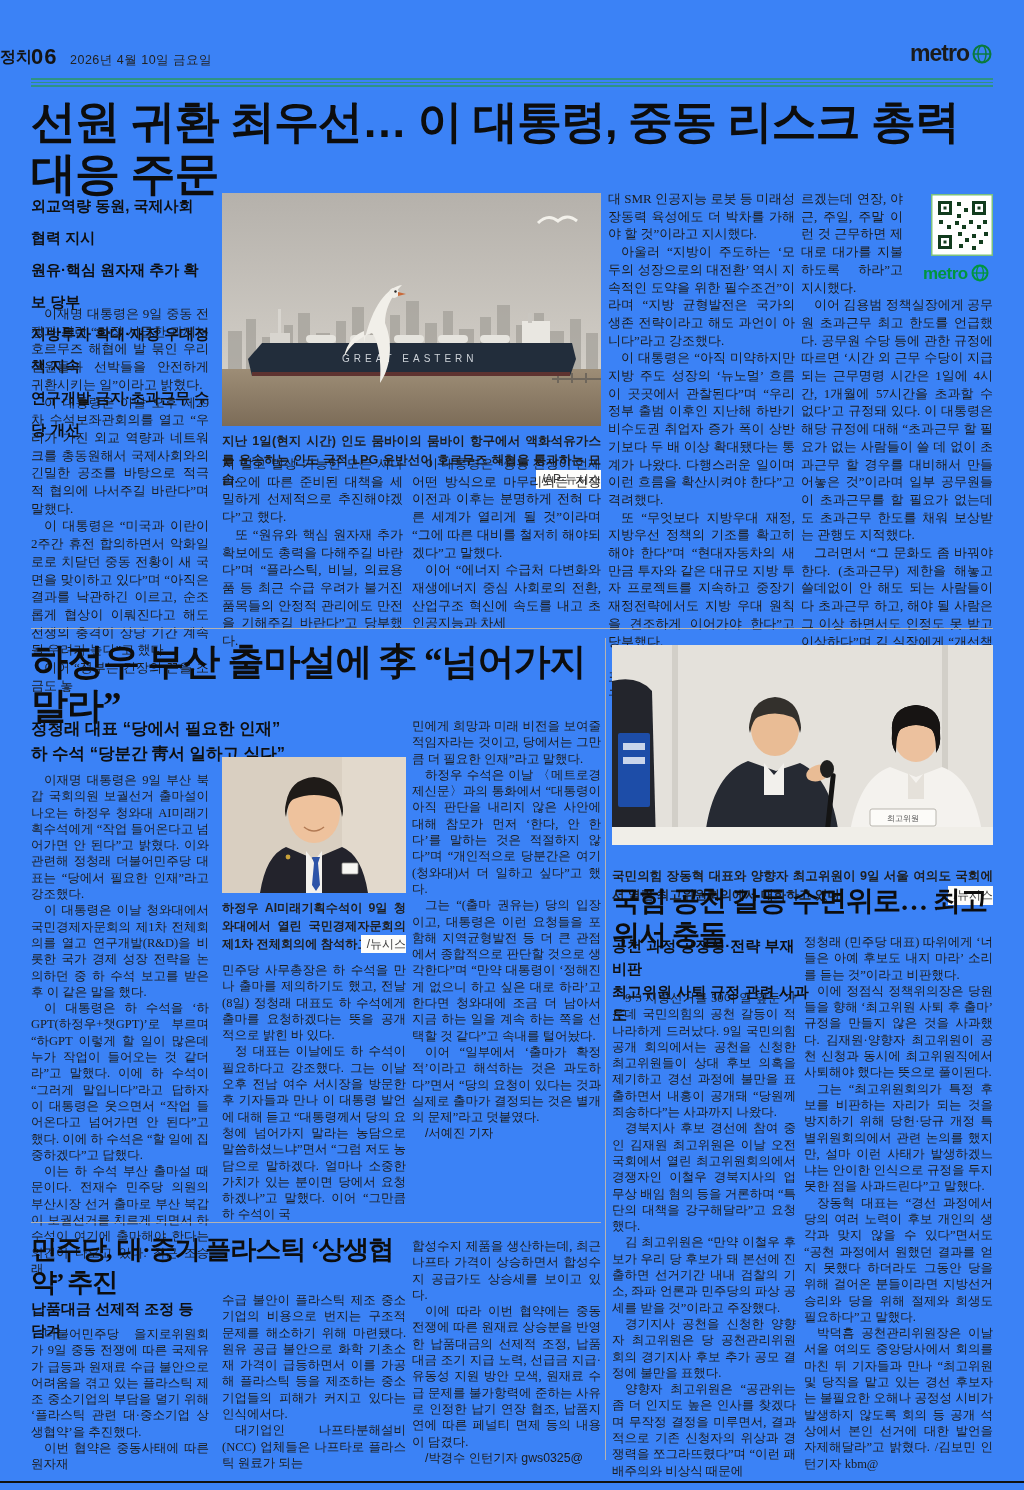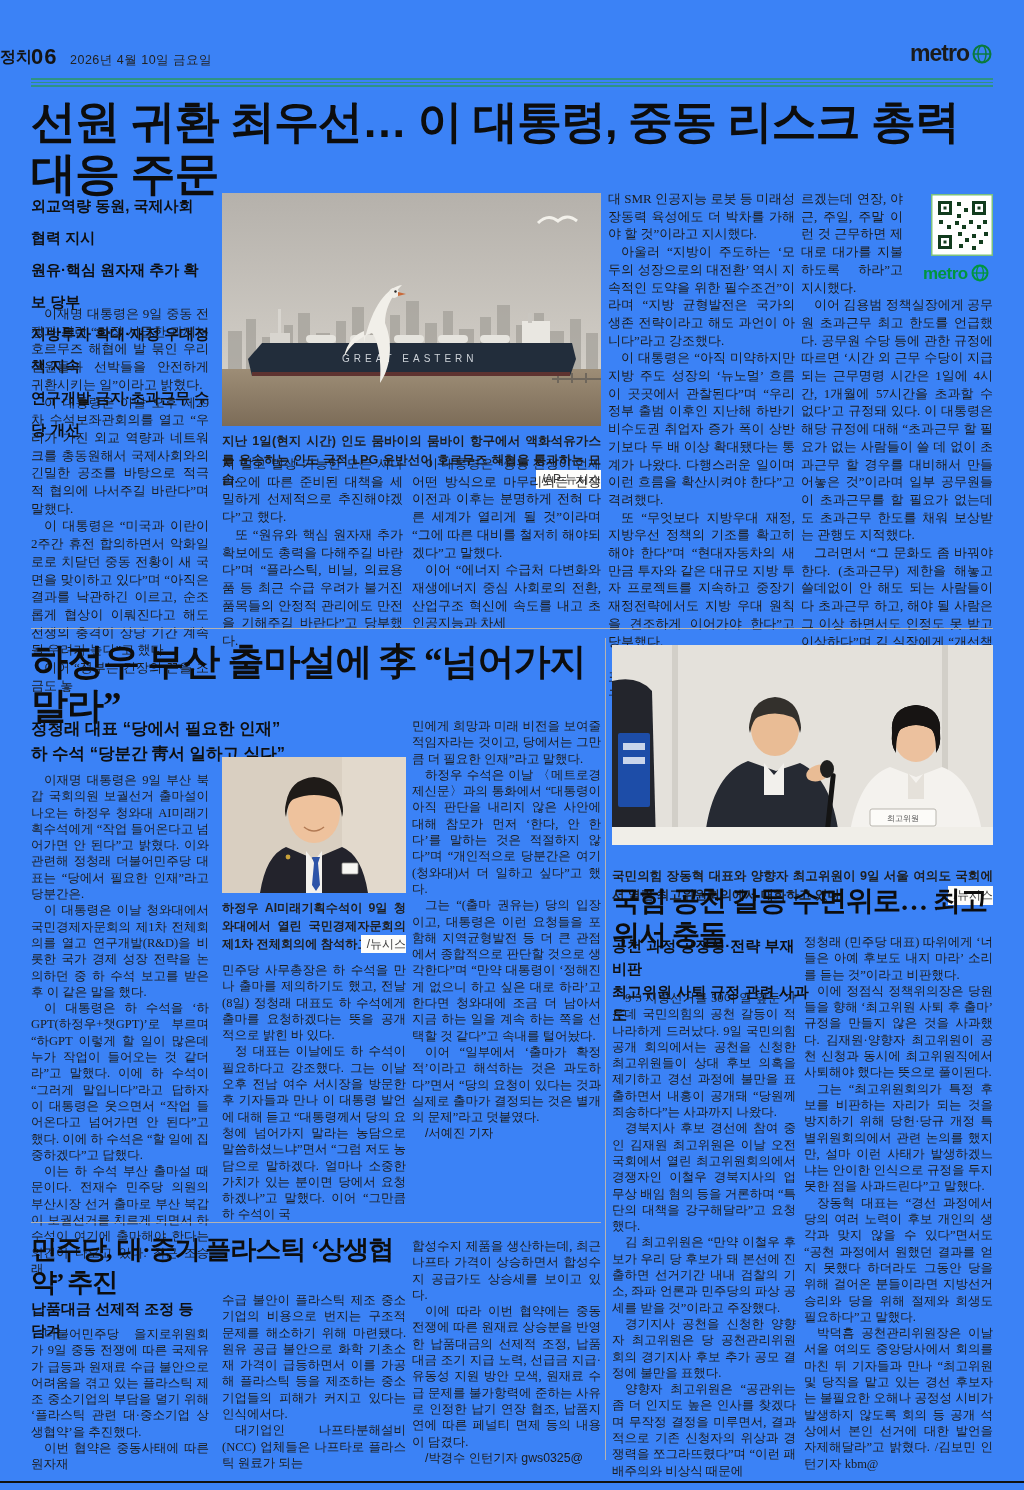--- a/index.html
+++ b/index.html
@@ -226,21 +226,21 @@
   </div>
 
   <div class="abs divider-h" style="left:31px;top:628px;width:962px"></div>
 
   <div class="abs h-serif" style="left:31px;top:640px;width:578px;font-size:37px;line-height:1.2">하정우 부산 출마설에 李 “넘어가지 말라”</div>
   <div class="abs lede lede2" style="left:31px;top:716px;width:260px">
       <p>정청래 대표 “당에서 필요한 인재”</p>
       <p>하 수석 “당분간 靑서 일하고 싶다”</p>
     </div>
   <div class="abs body-col b2" style="left:31px;top:772px;width:178px">
-      <p>이재명 대통령은 9일 부산 북갑 국회의원 보궐선거 출마설이 나오는 하정우 청와대 AI미래기획수석에게 “작업 들어온다고 넘어가면 안 된다”고 밝혔다. 이와 관련해 정청래 더불어민주당 대표는 “당에서 필요한 인재”라고 당분간은.</p>
+      <p>이재명 대통령은 9일 부산 북갑 국회의원 보궐선거 출마설이 나오는 하정우 청와대 AI미래기획수석에게 “작업 들어온다고 넘어가면 안 된다”고 밝혔다. 이와 관련해 정청래 더불어민주당 대표는 “당에서 필요한 인재”라고 강조했다.</p>
       <p>이 대통령은 이날 청와대에서 국민경제자문회의 제1차 전체회의를 열고 연구개발(R&amp;D)을 비롯한 국가 경제 성장 전략을 논의하던 중 하 수석 보고를 받은 후 이 같은 말을 했다.</p>
       <p>이 대통령은 하 수석을 ‘하GPT(하정우+챗GPT)’로 부르며 “하GPT 이렇게 할 일이 많은데 누가 작업이 들어오는 것 같더라”고 말했다. 이에 하 수석이 “그러게 말입니다”라고 답하자 이 대통령은 웃으면서 “작업 들어온다고 넘어가면 안 된다”고 했다. 이에 하 수석은 “할 일에 집중하겠다”고 답했다.</p>
       <p>이는 하 수석 부산 출마설 때문이다. 전재수 민주당 의원의 부산시장 선거 출마로 부산 북갑이 보궐선거를 치르게 되면서 하 수석이 여기에 출마해야 한다는 의견이 나오고 있다. 최근 조승래</p>
     </div>
 
   <div class="abs" style="left:222px;top:757px">
     <svg class="photo" width="184" height="136" viewBox="0 0 184 136">
       <rect width="184" height="136" fill="#d9cfc1"></rect>
       <rect x="120" width="64" height="136" fill="#e2d9cc"></rect>
       <g>

